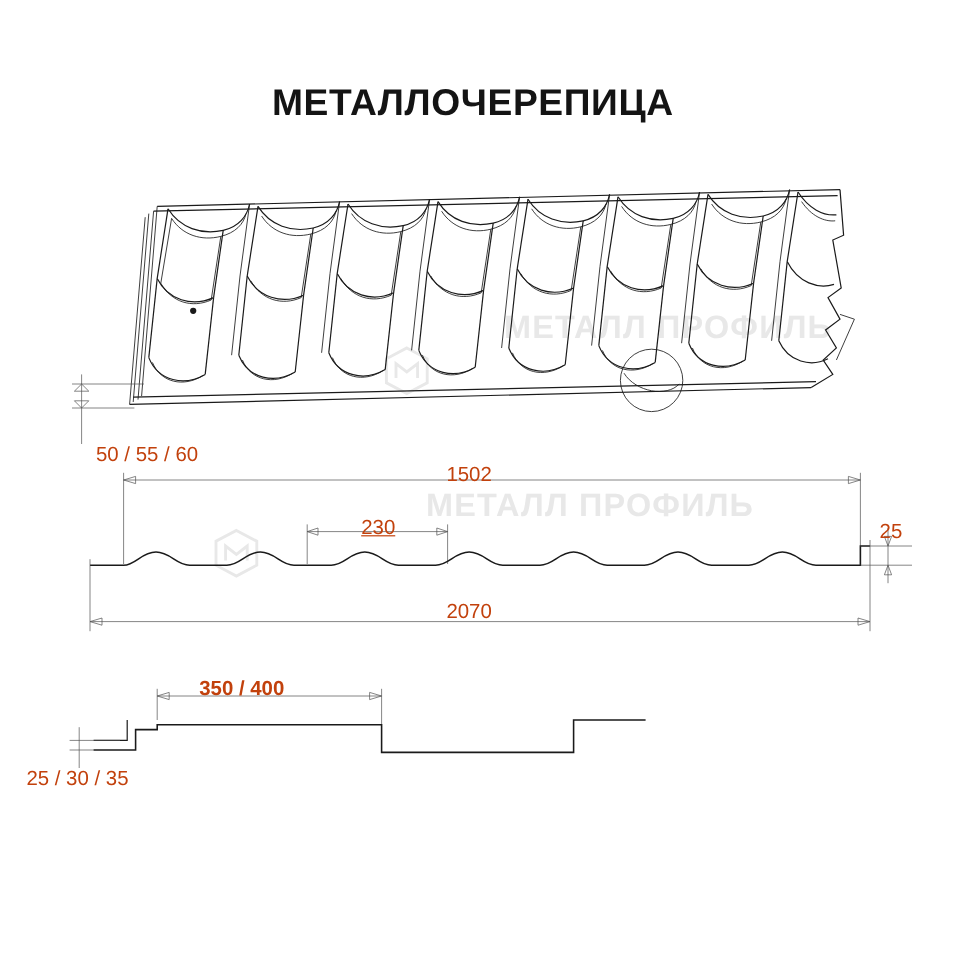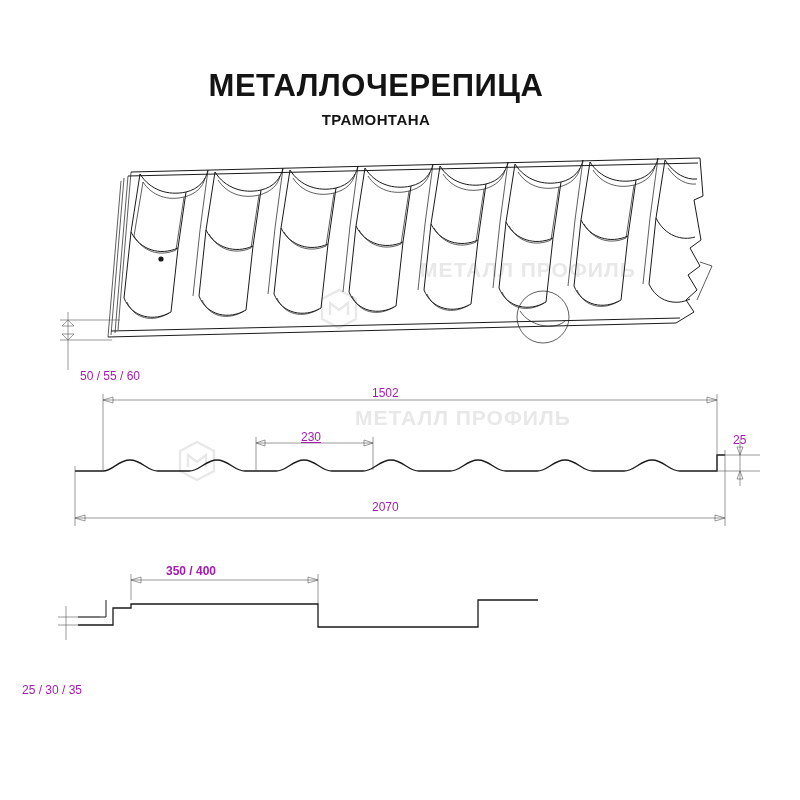--- a/index.html
+++ b/index.html
@@ -16,21 +16,21 @@
     overflow: hidden;
   }
   .sheet {
     position: absolute;
     left: 0; top: 0;
     width: 800px;
     height: 800px;
   }
   .title-block {
     position: absolute;
-    left: 0;
+    left: 18px;
     top: 68px;
     width: 752px;
     text-align: center;
   }
   .title-main {
     font-size: 31px;
     font-weight: bold;
     letter-spacing: 0.5px;
     line-height: 36px;
     color: #141414;
@@ -38,27 +38,27 @@
   .title-sub {
     font-size: 15px;
     font-weight: bold;
     letter-spacing: 0.4px;
     line-height: 20px;
     margin-top: 6px;
     color: #141414;
   }
   .dim-label {
     position: absolute;
-    font-size: 12px;
-    color: #a21caf;
+    font-size: 17px;
+    color: #c2410c;
     white-space: nowrap;
   }
   .wm {
     position: absolute;
-    font-size: 21px;
+    font-size: 27px;
     font-weight: bold;
     color: #e8e8e8;
     letter-spacing: 1px;
     white-space: nowrap;
     pointer-events: none;
     text-align: right;
   }
   .wm-logo {
     position: absolute;
     pointer-events: none;
@@ -83,21 +83,20 @@
 </div>
 <div class="wm-logo" style="left:176px; top:440px;">
   <svg width="42" height="42" viewBox="0 0 42 42" aria-hidden="true">
     <path d="M21 2 L38 11 L38 31 L21 40 L4 31 L4 11 Z" fill="none" stroke="#e8e8e8" stroke-width="2.4"></path>
     <path d="M12 27 L12 15 L21 22 L30 15 L30 27" fill="none" stroke="#e8e8e8" stroke-width="2.4"></path>
   </svg>
 </div>
 
 <div class="title-block">
   <div class="title-main">МЕТАЛЛОЧЕРЕПИЦА</div>
-  <div class="title-sub">ТРАМОНТАНА</div>
 </div>
 
 <svg class="sheet" viewBox="0 0 800 800">
 
   <g>
 
     <path class="ln" d="M131 172 L700 158"></path>
     <path class="ln" d="M128 176 L698 163"></path>
 
     <path class="ln-thin" d="M131 172 L118 330"></path>
@@ -306,13 +305,13 @@
 </svg>
 
 <div class="dim-label" style="left:80px; top:369px;">50 / 55 / 60</div>
 
 <div class="dim-label" style="left:372px; top:386px;">1502</div>
 <div class="dim-label" style="left:301px; top:430px;text-decoration:underline;">230</div>
 <div class="dim-label" style="left:733px; top:433px;">25</div>
 <div class="dim-label" style="left:372px; top:500px;">2070</div>
 
 <div class="dim-label" style="left:166px; top:564px;font-weight:bold;">350 / 400</div>
-<div class="dim-label" style="left:22px; top:639px;margin-top:44px;">25 / 30 / 35</div>
+<div class="dim-label" style="left:22px; top:639px;">25 / 30 / 35</div>
 
 </body></html>

